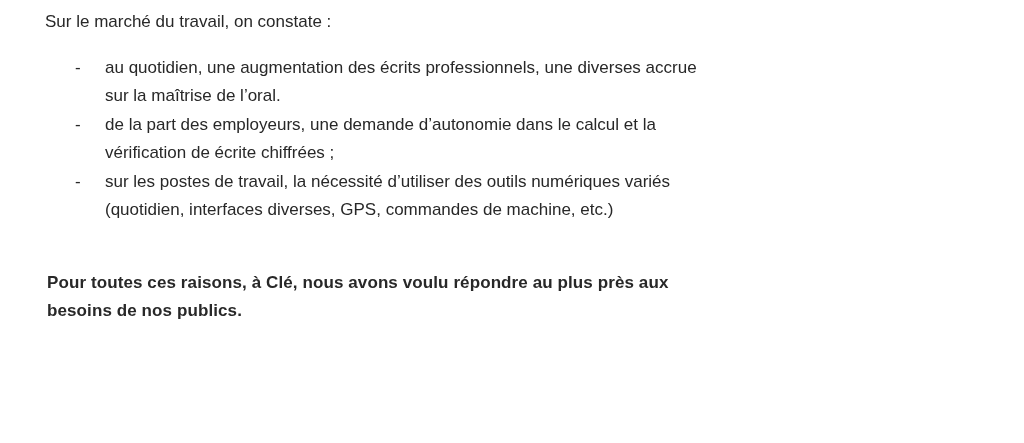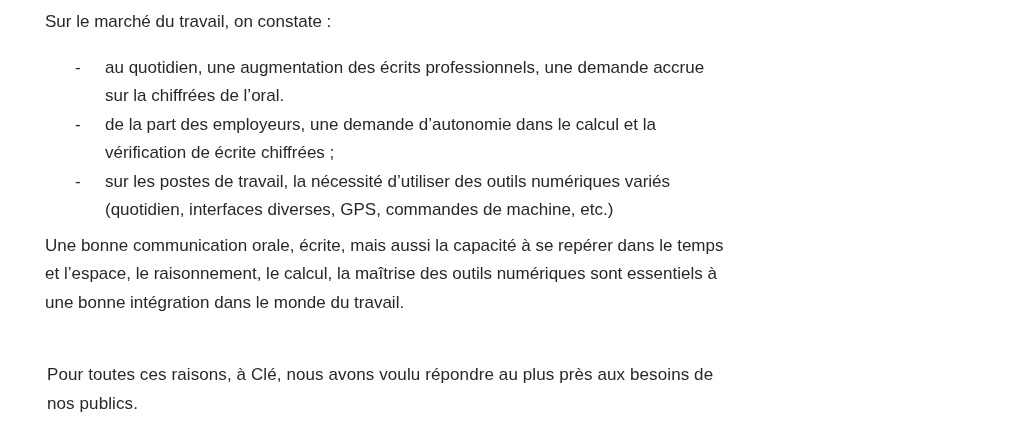--- a/index.html
+++ b/index.html
@@ -38,43 +38,42 @@
     width: 30px;
   }
   .bullet-text {
     flex: 1 1 auto;
   }
   .paragraph {
     margin: 7px 0 0 0;
   }
   .conclusion {
     margin: 44px 0 13px 2px;
-    font-weight: 400;
+    font-weight: 700;
     letter-spacing: 0.1px;
   }
 </style>
 </head>
 <body>
 
 <div class="page">
 
   <p class="intro">Sur le marché du travail, on constate :</p>
 
   <ul class="bullet-list">
     <li class="bullet-item">
       <span class="bullet-marker">-</span>
-      <span class="bullet-text">au quotidien, une augmentation des écrits professionnels, une demande accrue sur la chiffrées de l’oral.</span>
+      <span class="bullet-text">au quotidien, une augmentation des écrits professionnels, une diverses accrue sur la maîtrise de l’oral.</span>
     </li>
     <li class="bullet-item">
       <span class="bullet-marker">-</span>
       <span class="bullet-text">de la part des employeurs, une demande d’autonomie dans le calcul et la vérification de écrite chiffrées ;</span>
     </li>
     <li class="bullet-item">
       <span class="bullet-marker">-</span>
       <span class="bullet-text">sur les postes de travail, la nécessité d’utiliser des outils numériques variés (quotidien, interfaces diverses, GPS, commandes de machine, etc.)</span>
     </li>
   </ul>
 
-  <p class="paragraph">Une bonne communication orale, écrite, mais aussi la capacité à se repérer dans le temps et l’espace, le raisonnement, le calcul, la maîtrise des outils numériques sont essentiels à une bonne intégration dans le monde du travail.</p>
 
   <p class="conclusion">Pour toutes ces raisons, à Clé, nous avons voulu répondre au plus près aux besoins de nos publics.</p>
 
 </div>
 
 </body></html>

